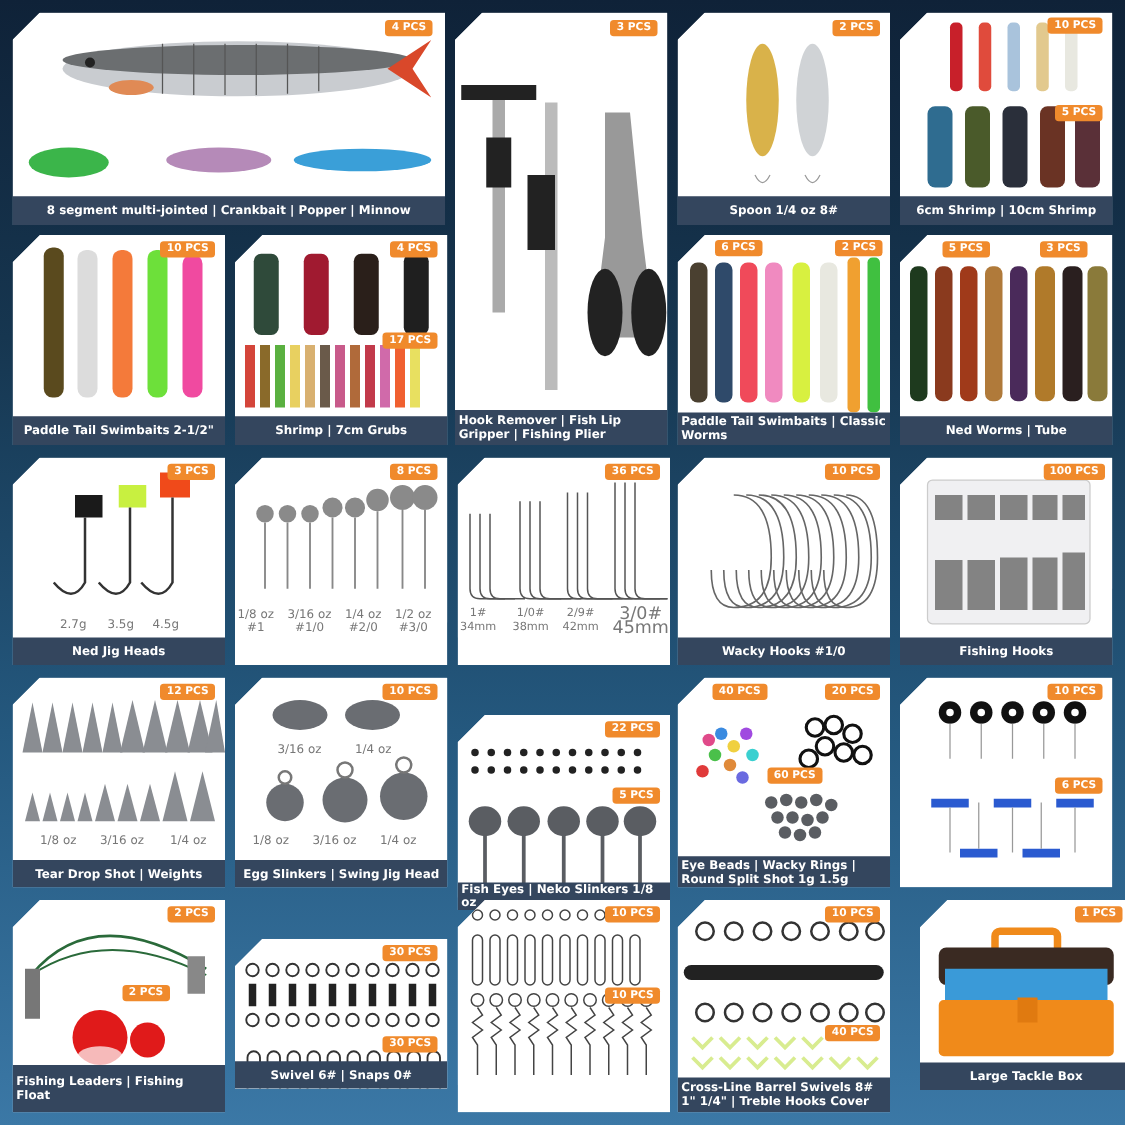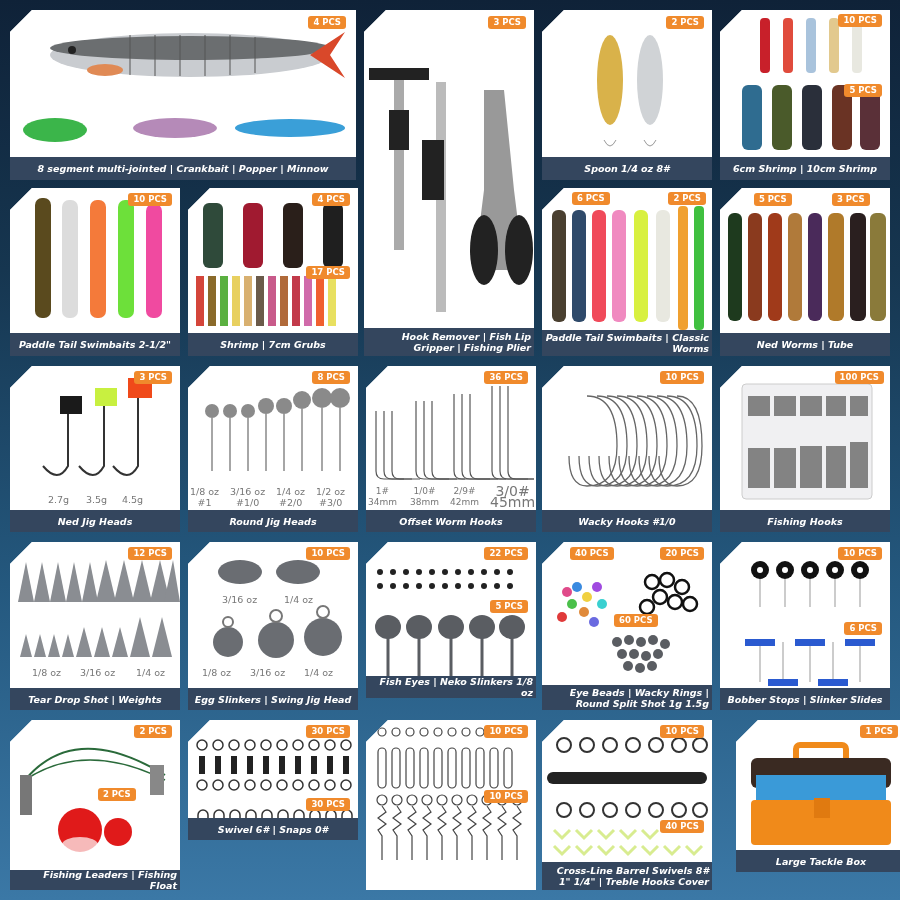--- a/index.html
+++ b/index.html
@@ -12,23 +12,23 @@
   .card{
     position:absolute;
     background:#ffffff;
     clip-path:polygon(22px 0,100% 0,100% 100%,0 100%,0 22px);
     overflow:hidden;
   }
   .card .img{position:absolute;left:0;top:0;right:0;background:#fff}
   .card .cap{
     position:absolute;left:0;right:0;bottom:0;
     background:#34465e;color:#fff;
-    font-size:9.5px;font-weight:bold;text-align:right;
+    font-size:9.5px;font-weight:bold;text-align:left;
     display:flex;align-items:center;justify-content:center;
-    line-height:11px;padding:0 3px;font-style:italic;
+    line-height:11px;padding:0 3px;
   }
   .badge{
     position:absolute;background:#f08a2c;color:#fff;
     font-size:8.5px;font-weight:bold;
     padding:1px 5px;border-radius:3px;line-height:11px;white-space:nowrap;
   }
   .sz{position:absolute;font-size:9.5px;color:#777;text-align:center;line-height:11px;white-space:nowrap}
   svg{position:absolute;left:0;top:0}
 </style>
 </head>
@@ -224,21 +224,20 @@
     <span class="badge" style="right:8px;top:5px">8 PCS</span>
     <span class="sz" style="left:2px;top:120px;white-space:pre">1/8 oz
 #1</span>
     <span class="sz" style="left:42px;top:120px;white-space:pre">3/16 oz
 #1/0</span>
     <span class="sz" style="left:88px;top:120px;white-space:pre">1/4 oz
 #2/0</span>
     <span class="sz" style="left:128px;top:120px;white-space:pre">1/2 oz
 #3/0</span>
   </div>
-  <div class="cap" style="height:22px">Round Jig Heads</div>
 </div>
 
 <div class="card" style="left:366px;top:366px;width:170px;height:166px">
   <div class="img" style="height:144px">
     <svg width="170" height="144">
       <g stroke="#555" stroke-width="1.2" fill="none">
         <path d="M10 45 V105 q0 8 8 8 h20"></path>
           <path d="M18 45 V105 q0 8 8 8 h20"></path>
           <path d="M26 45 V105 q0 8 8 8 h20"></path>
         <path d="M50 35 V105 q0 8 8 8 h25"></path>
@@ -255,21 +254,20 @@
     <span class="badge" style="right:8px;top:5px">36 PCS</span>
     <span class="sz" style="left:2px;top:120px;white-space:pre;font-size:9px">1#
 34mm</span>
     <span class="sz" style="left:44px;top:120px;white-space:pre;font-size:9px">1/0#
 38mm</span>
     <span class="sz" style="left:84px;top:120px;white-space:pre;font-size:9px">2/9#
 42mm</span>
     <span class="sz" style="left:124px;top:120px;white-space:pre;font-size:14px">3/0#
 45mm</span>
   </div>
-  <div class="cap" style="height:22px">Offset Worm Hooks</div>
 </div>
 
 <div class="card" style="left:542px;top:366px;width:170px;height:166px">
   <div class="img" style="height:144px">
     <svg width="170" height="144">
       <g stroke="#666" stroke-width="1.3" fill="none">
         <path d="M45 30 q30 0 30 50 q0 40 -30 40 q-18 0 -18 -30"></path>
           <path d="M55 30 q30 0 30 50 q0 40 -30 40 q-18 0 -18 -30"></path>
           <path d="M65 30 q30 0 30 50 q0 40 -30 40 q-18 0 -18 -30"></path>
           <path d="M75 30 q30 0 30 50 q0 40 -30 40 q-18 0 -18 -30"></path>
@@ -360,21 +358,21 @@
     <span class="badge" style="right:8px;top:5px">10 PCS</span>
     <span class="sz" style="left:34px;top:52px">3/16 oz</span>
     <span class="sz" style="left:96px;top:52px">1/4 oz</span>
     <span class="sz" style="left:14px;top:125px">1/8 oz</span>
     <span class="sz" style="left:62px;top:125px">3/16 oz</span>
     <span class="sz" style="left:116px;top:125px">1/4 oz</span>
   </div>
   <div class="cap" style="height:22px">Egg Slinkers | Swing Jig Head</div>
 </div>
 
-<div class="card" style="left:366px;top:542px;width:170px;height:156px">
+<div class="card" style="left:366px;top:572px;width:170px;height:156px">
   <div class="img" style="height:146px">
     <svg width="170" height="146">
       <g fill="#222">
         <circle cx="14" cy="30" r="3"></circle>
           <circle cx="27" cy="30" r="3"></circle>
           <circle cx="40" cy="30" r="3"></circle>
           <circle cx="53" cy="30" r="3"></circle>
           <circle cx="66" cy="30" r="3"></circle>
           <circle cx="79" cy="30" r="3"></circle>
           <circle cx="92" cy="30" r="3"></circle>
@@ -495,41 +493,40 @@
           <path d="M40 104 V140"></path>
           <path d="M90 104 V140"></path>
           <path d="M140 104 V140"></path>
           <path d="M63 100 V137"></path>
           <path d="M113 100 V137"></path>
         </g>
     </svg>
     <span class="badge" style="right:8px;top:5px">10 PCS</span>
     <span class="badge" style="right:8px;top:80px">6 PCS</span>
   </div>
-  <div class="cap" style="height:22px">Bobber Stops | Slinker Slides</div>
 </div>
 
 <div class="card" style="left:10px;top:720px;width:170px;height:170px">
   <div class="img" style="height:148px">
     <svg width="170" height="148">
       <path d="M15 60 q50 -60 140 -5" stroke="#2a6a3a" stroke-width="2" fill="none"></path>
       <path d="M15 60 q60 -40 140 0" stroke="#2a6a3a" stroke-width="1.5" fill="none"></path>
       <rect x="10" y="55" width="12" height="40" fill="#777"></rect>
       <rect x="140" y="45" width="14" height="30" fill="#888"></rect>
       <circle cx="70" cy="110" r="22" fill="#e01a1a"></circle>
       <ellipse cx="70" cy="125" rx="18" ry="8" fill="#fff" opacity="0.7"></ellipse>
       <circle cx="108" cy="112" r="14" fill="#e01a1a"></circle>
     </svg>
     <span class="badge" style="right:8px;top:5px">2 PCS</span>
     <span class="badge" style="left:88px;top:68px">2 PCS</span>
   </div>
-  <div class="cap" style="height:20px">Fishing Leaders | Fishing Float</div>
-</div>
-
-<div class="card" style="left:188px;top:720px;width:170px;height:120px">
+  <div class="cap" style="height:38px">Fishing Leaders | Fishing Float</div>
+</div>
+
+<div class="card" style="left:188px;top:751px;width:170px;height:120px">
   <div class="img" style="height:148px">
     <svg width="170" height="148">
       <g stroke="#333" stroke-width="1.5" fill="none">
         <circle cx="14" cy="25" r="5"></circle>
           <circle cx="30" cy="25" r="5"></circle>
           <circle cx="46" cy="25" r="5"></circle>
           <circle cx="62" cy="25" r="5"></circle>
           <circle cx="78" cy="25" r="5"></circle>
           <circle cx="94" cy="25" r="5"></circle>
           <circle cx="110" cy="25" r="5"></circle>

